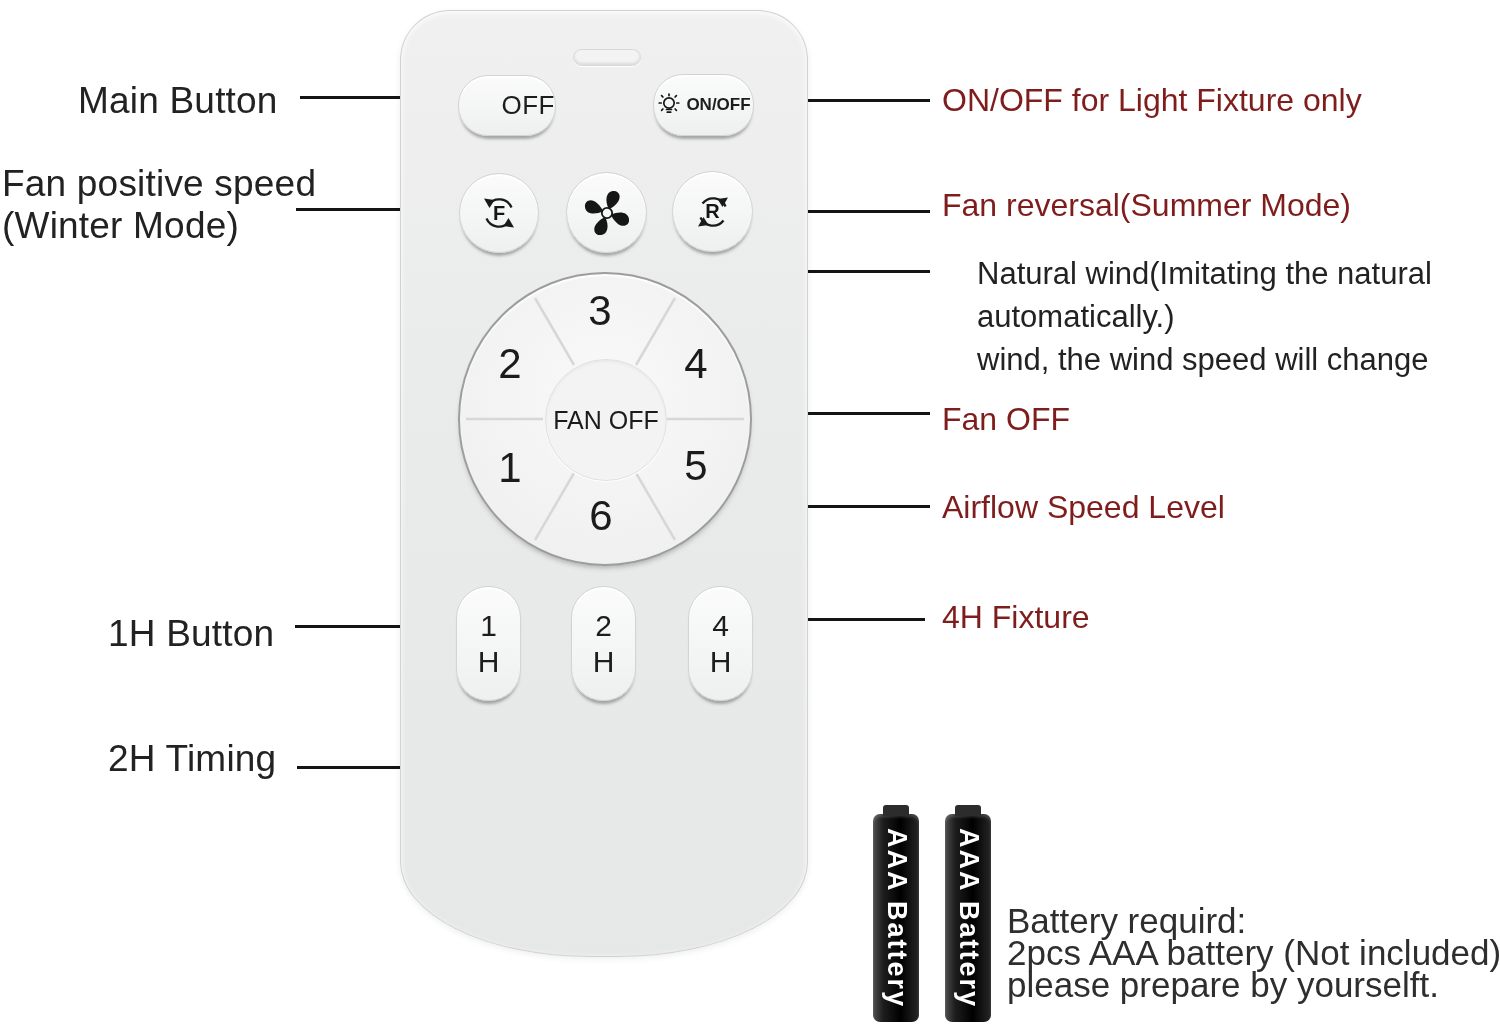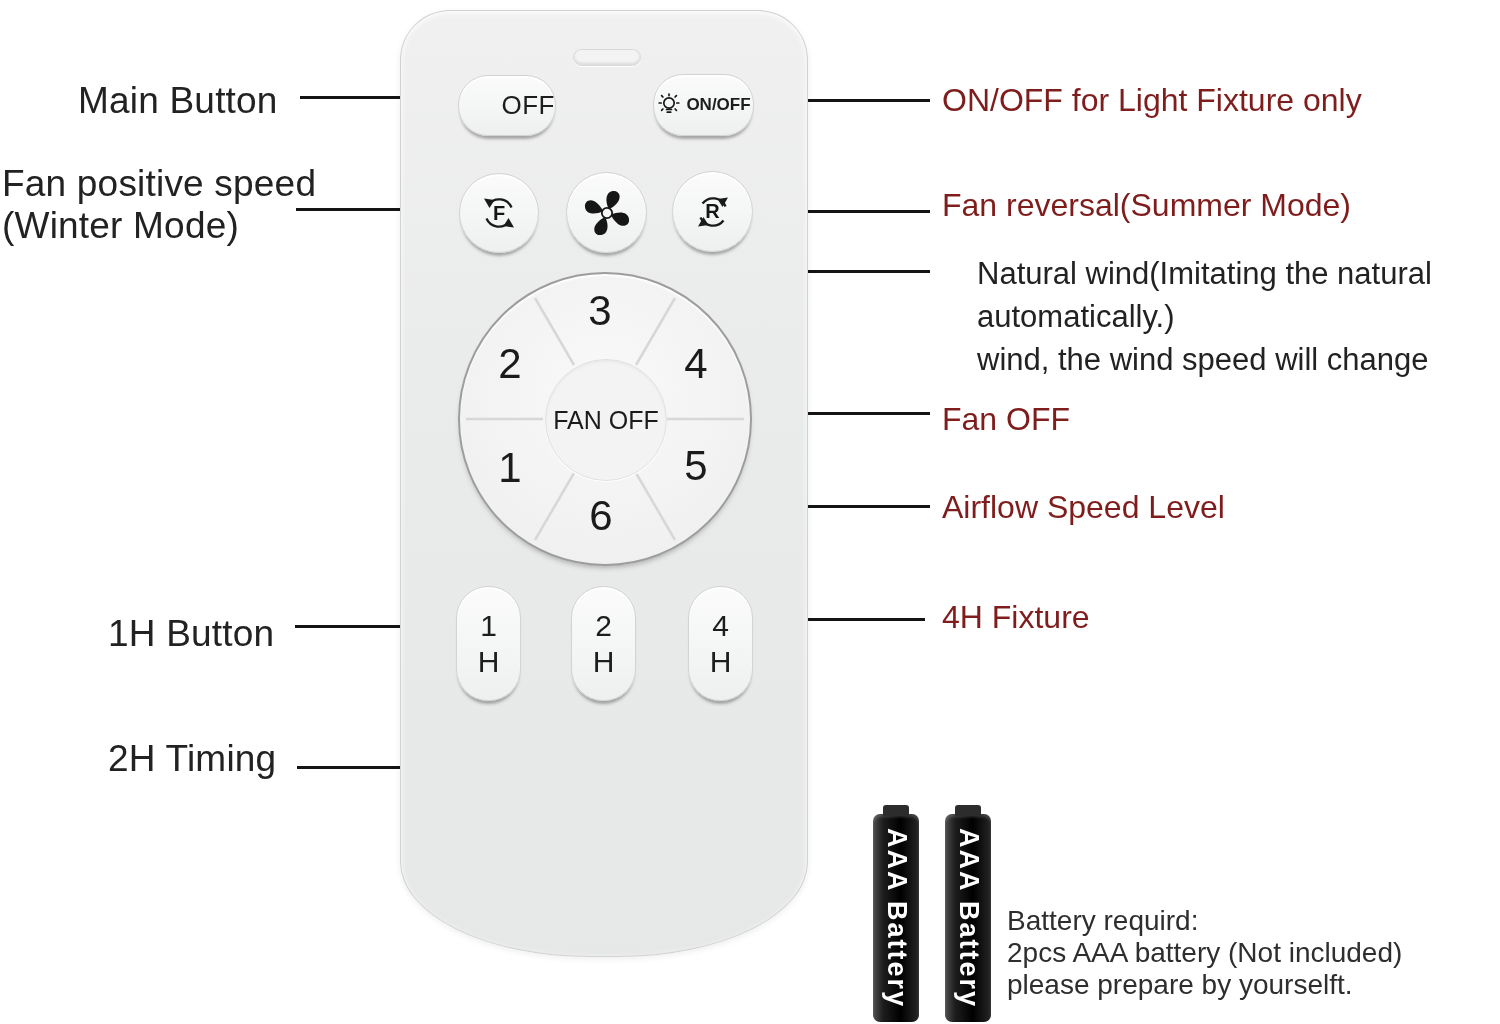--- a/index.html
+++ b/index.html
@@ -53,21 +53,21 @@
   .t2{left:170px;top:575px;width:63px;height:113px;}
   .t4{left:287px;top:575px;width:63px;height:113px;}
   
   .battery{position:absolute;width:46px;height:208px;border-radius:7px;
            background:linear-gradient(90deg,#4e4e4e 0%,#1d1d1d 22%,#000 60%,#262626 100%);
            box-shadow:inset 0 3px 3px rgba(255,255,255,.18);}
   .battery .cap{position:absolute;left:50%;top:-9px;transform:translateX(-50%);width:26px;height:11px;
                 background:#2c2c2c;border-radius:3px 3px 0 0;}
   .battery .btxt{position:absolute;inset:0;display:flex;align-items:center;justify-content:center;
                  writing-mode:vertical-rl;color:#ffffff;font-size:27px;font-weight:700;letter-spacing:2px;white-space:nowrap;}
-  .bat-note{position:absolute;left:1007px;top:905px;font-size:28px;line-height:32px;color:#2e2e2e;white-space:nowrap;}
+  .bat-note{position:absolute;left:1007px;top:905px;font-size:35px;line-height:32px;color:#2e2e2e;white-space:nowrap;}
 </style>
 </head>
 <body>
 
 <div class="canvas">
 
   <div class="lbl" style="left:78px;top:80px;">Main Button</div>
   <div class="lbl multi" style="left:2px;top:163px;">
     <div>Fan positive speed</div>
     <div>(Winter Mode)</div>

